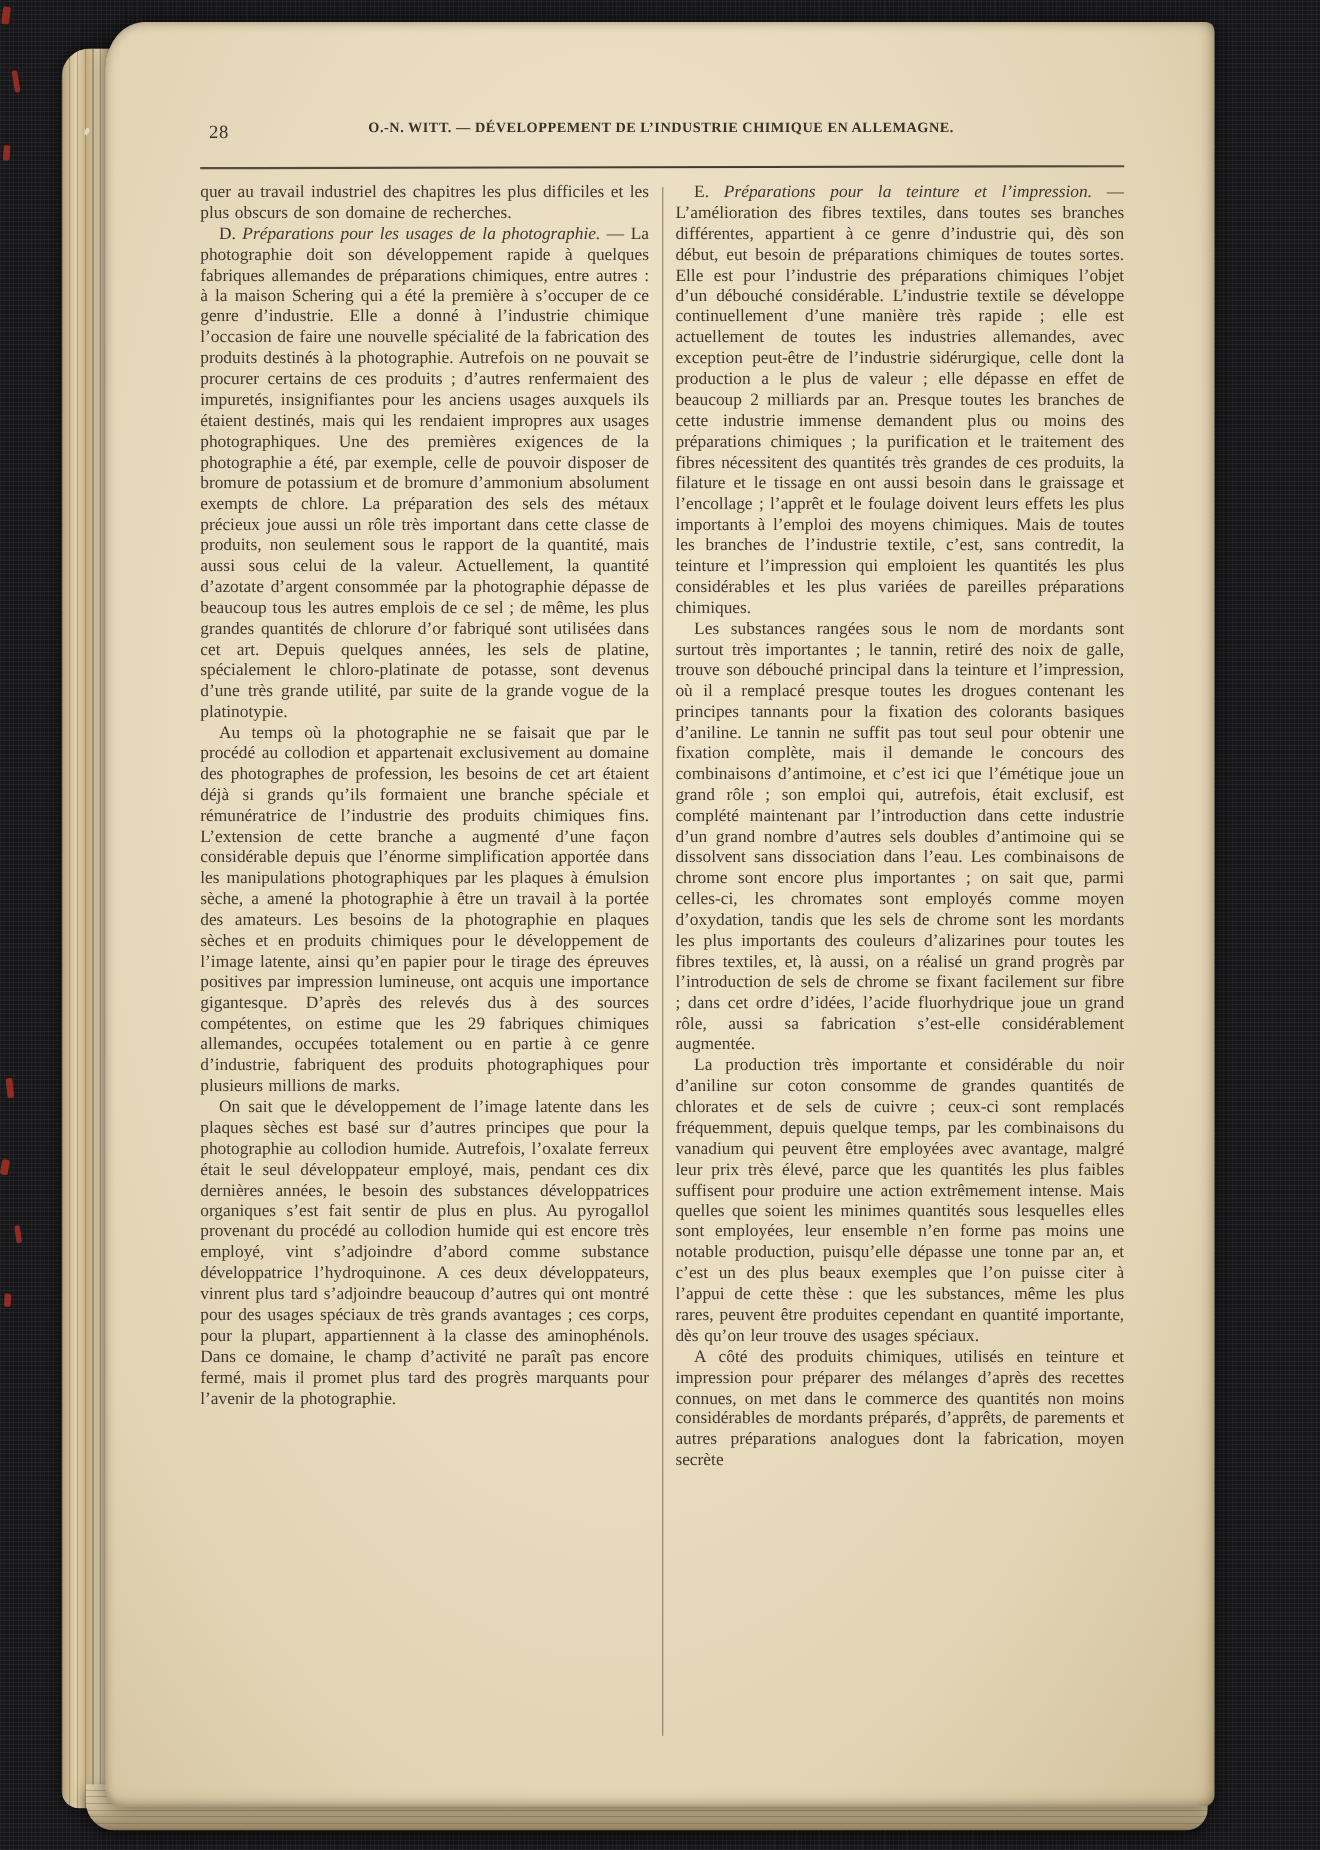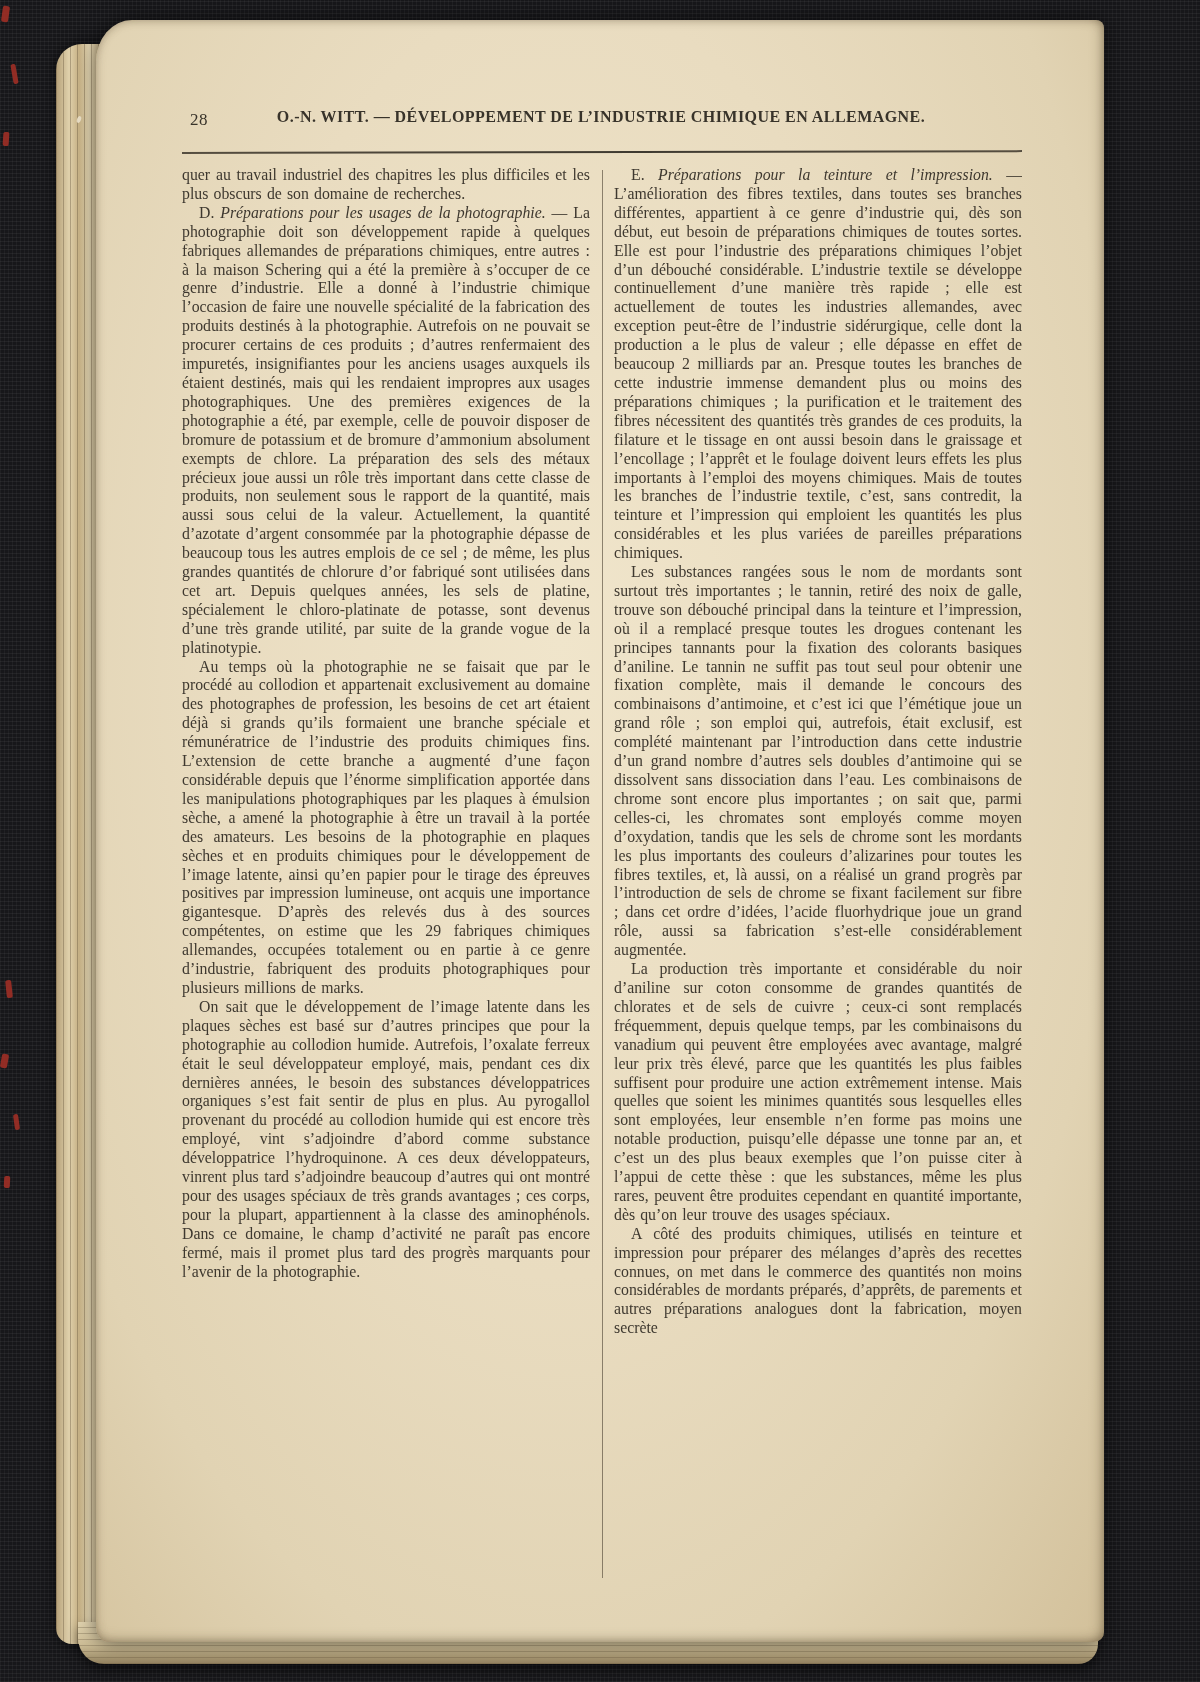--- a/index.html
+++ b/index.html
@@ -63,21 +63,21 @@
   .page-number {
     position: absolute;
     left: 8px; top: 2px;
     font-size: 17px;
     font-weight: normal;
     letter-spacing: 0.5px;
   }
   .running-title {
     display: block;
     text-align: center;
-    font-size: 16px;
+    font-size: 13px;
     font-weight: bold;
     letter-spacing: 0.45px;
     white-space: nowrap;
   }
   .head-rule {
     position: absolute;
     top: 131px; left: 86px;
     width: 840px; height: 2px;
     background: linear-gradient(90deg, #564e40, #3f3a30 55%, #564e40);
     transform: rotate(-0.12deg);

